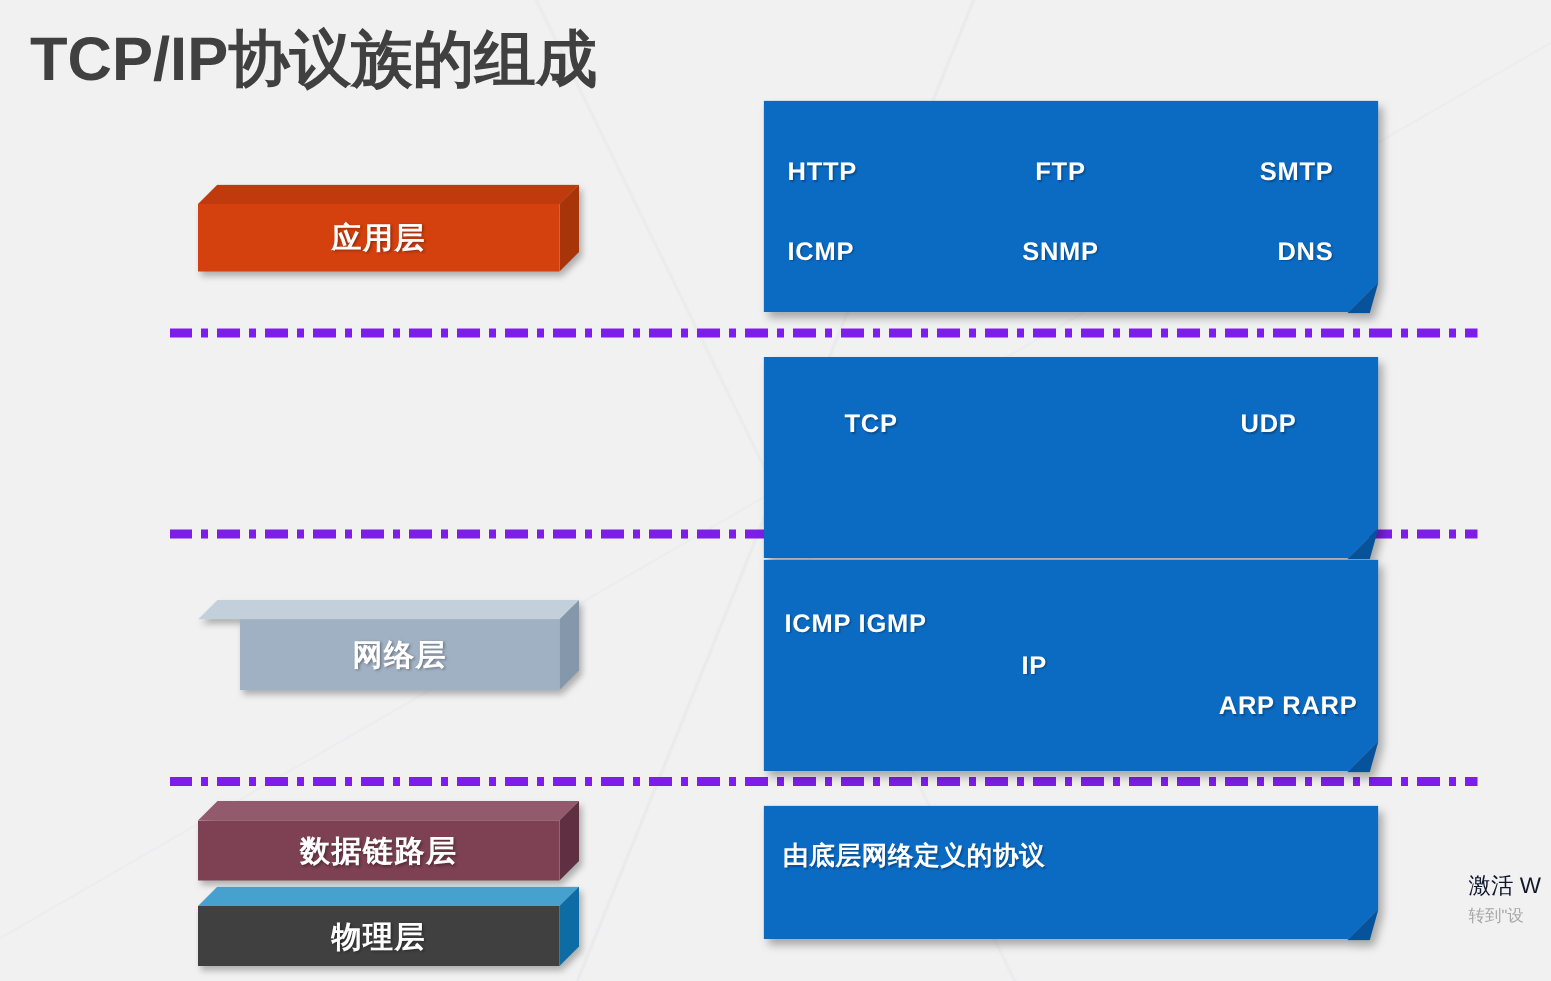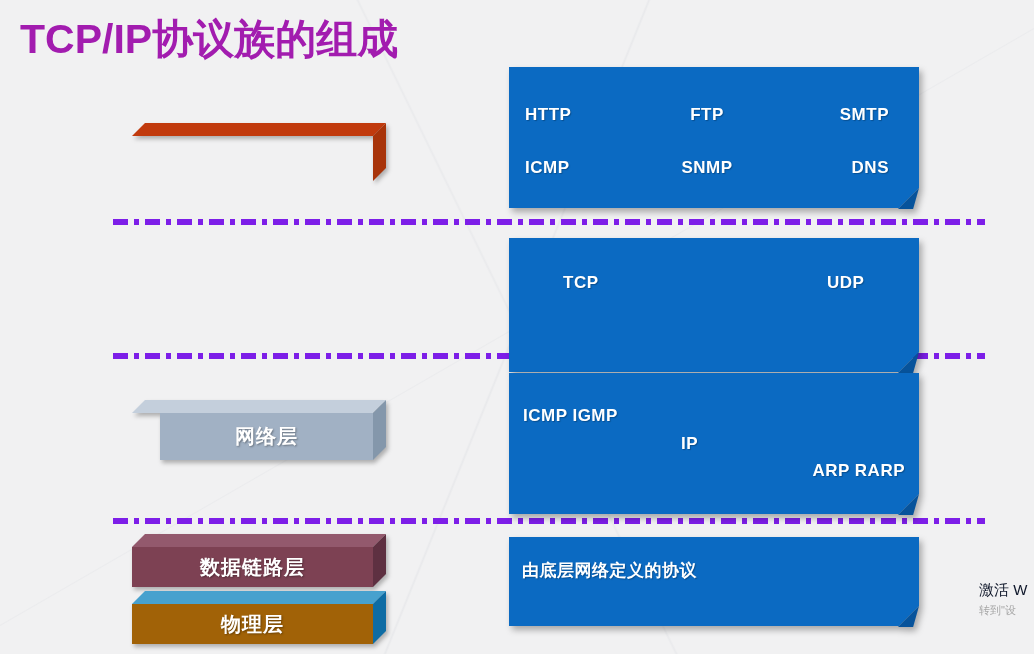--- a/index.html
+++ b/index.html
@@ -72,29 +72,32 @@
   
   .watermark{position:absolute;left:979px;top:581px;z-index:5;white-space:nowrap;}
   .wm1{font-size:15px;}
   .wm2{font-size:11px;margin-top:3px;}
 </style>
 </head>
 <body>
 
 <div class="stage">
 
-  <div class="page-title" style="color: #a21caf;">TCP/IP协议族的组成</div>
+  <div class="page-title" style="color: #404040;">TCP/IP协议族的组成</div>
 
   <div class="divider" style="top: 219px; --dash: #7D1EE8;"></div>
   <div class="divider" style="top: 353px; --dash: #7D1EE8;"></div>
   <div class="divider" style="top: 518px; --dash: #7D1EE8;"></div>
 
   <div class="layer3d" style="top:123px;height:58px">
     <div class="f-top" style="background: rgb(193, 58, 13);"></div>
     <div class="f-side" style="background: rgb(168, 52, 10);"></div>
+    <div class="f-front" style="background: rgb(213, 64, 15);">
+      <span class="layer-label">应用层</span>
+    </div>
   </div>
 
 
   <div class="layer3d" style="top:400px;height:60px">
     <div class="f-top" style="background: rgb(196, 207, 220);"></div>
     <div class="f-side" style="background: rgb(132, 151, 171);"></div>
     <div class="f-front" style="background: rgb(161, 177, 196); margin-left: 28px;">
       <span class="layer-label">网络层</span>
     </div>
   </div>
@@ -103,21 +106,21 @@
     <div class="f-top" style="background: rgb(147, 89, 109);"></div>
     <div class="f-side" style="background: rgb(94, 48, 65);"></div>
     <div class="f-front" style="background: rgb(125, 65, 83);">
       <span class="layer-label">数据链路层</span>
     </div>
   </div>
 
   <div class="layer3d" style="top:591px;height:53px">
     <div class="f-top" style="background: rgb(71, 161, 206);"></div>
     <div class="f-side" style="background: rgb(14, 108, 164);"></div>
-    <div class="f-front" style="background: #a16207; font-family: Liberation Mono, monospace;">
+    <div class="f-front" style="background: #404040; font-family: Liberation Mono, monospace;">
       <span class="layer-label">物理层</span>
     </div>
   </div>
 
   <div class="pbox" style="top:67px;height:141px">
     <div class="pbox-face" style="background: rgb(11, 106, 194);"></div>
     <div class="pbox-fold" style="background: rgb(7, 83, 155);"></div>
     <div class="prow" style="top:38px">
       <span class="ptext c1">HTTP</span>
       <span class="ptext c2">FTP</span>

